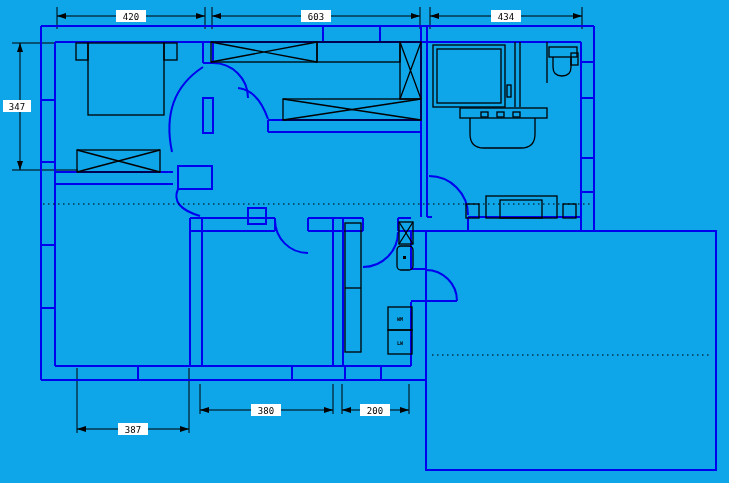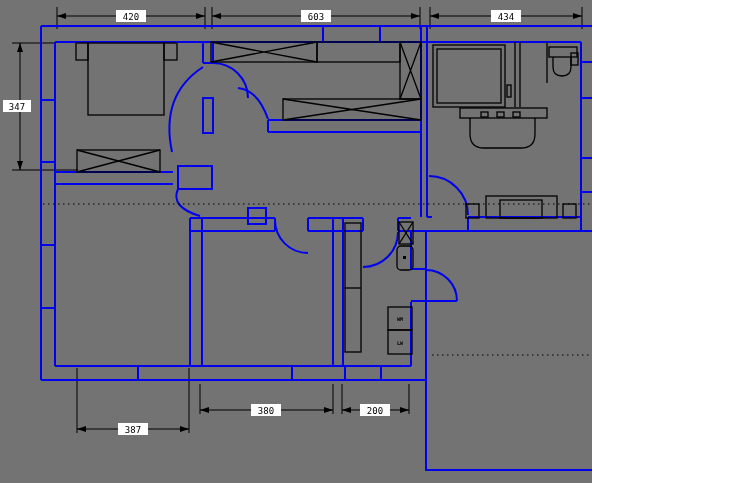--- a/index.html
+++ b/index.html
@@ -1,16 +1,16 @@
 <!DOCTYPE html>
 <html><head>
 <meta charset="utf-8">
 <style>
   html,body{margin:0;padding:0;background:#ffffff;}
-  .canvas{position:relative;width:592px;height:483px;background:#737373;overflow:hidden;}
+  .canvas{position:relative;width:729px;height:483px;background:#0ea5e9;overflow:hidden;}
   svg{display:block;}
   text{font-family:"DejaVu Sans Mono","Liberation Mono",monospace;fill:#000;}
   .dimtxt{font-size:9px;}
   .tinytxt{font-size:5px;font-weight:bold;}
 </style>
 </head>
 <body>
 
 <div class="canvas">
 <svg width="729" height="483" viewBox="0 0 729 483">

